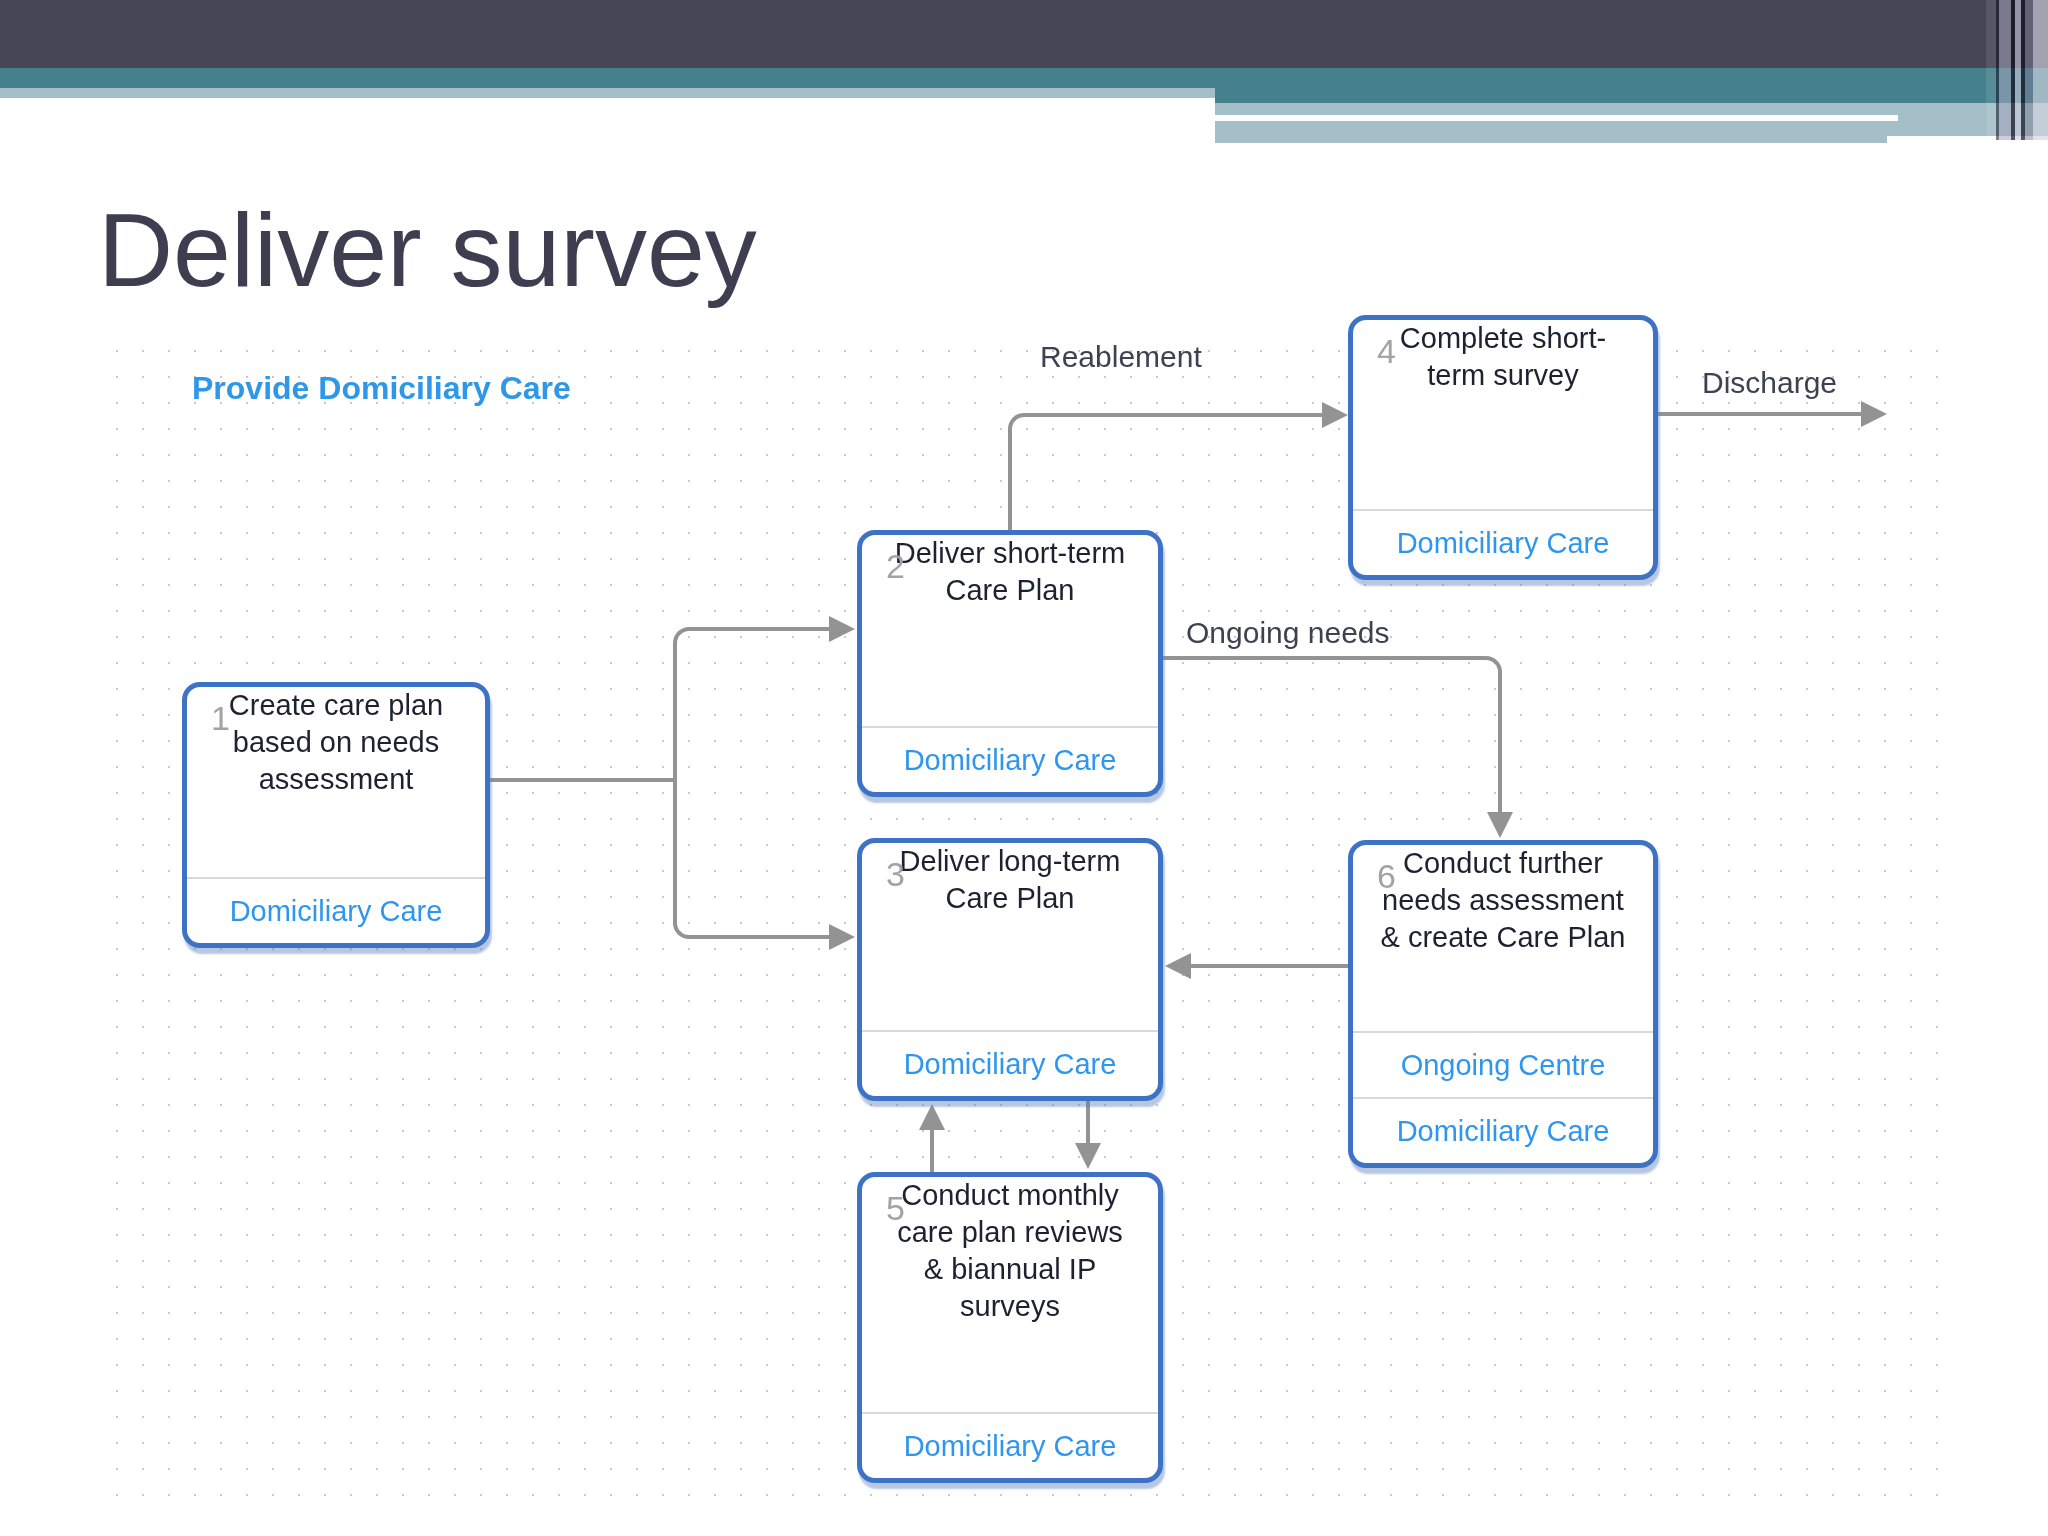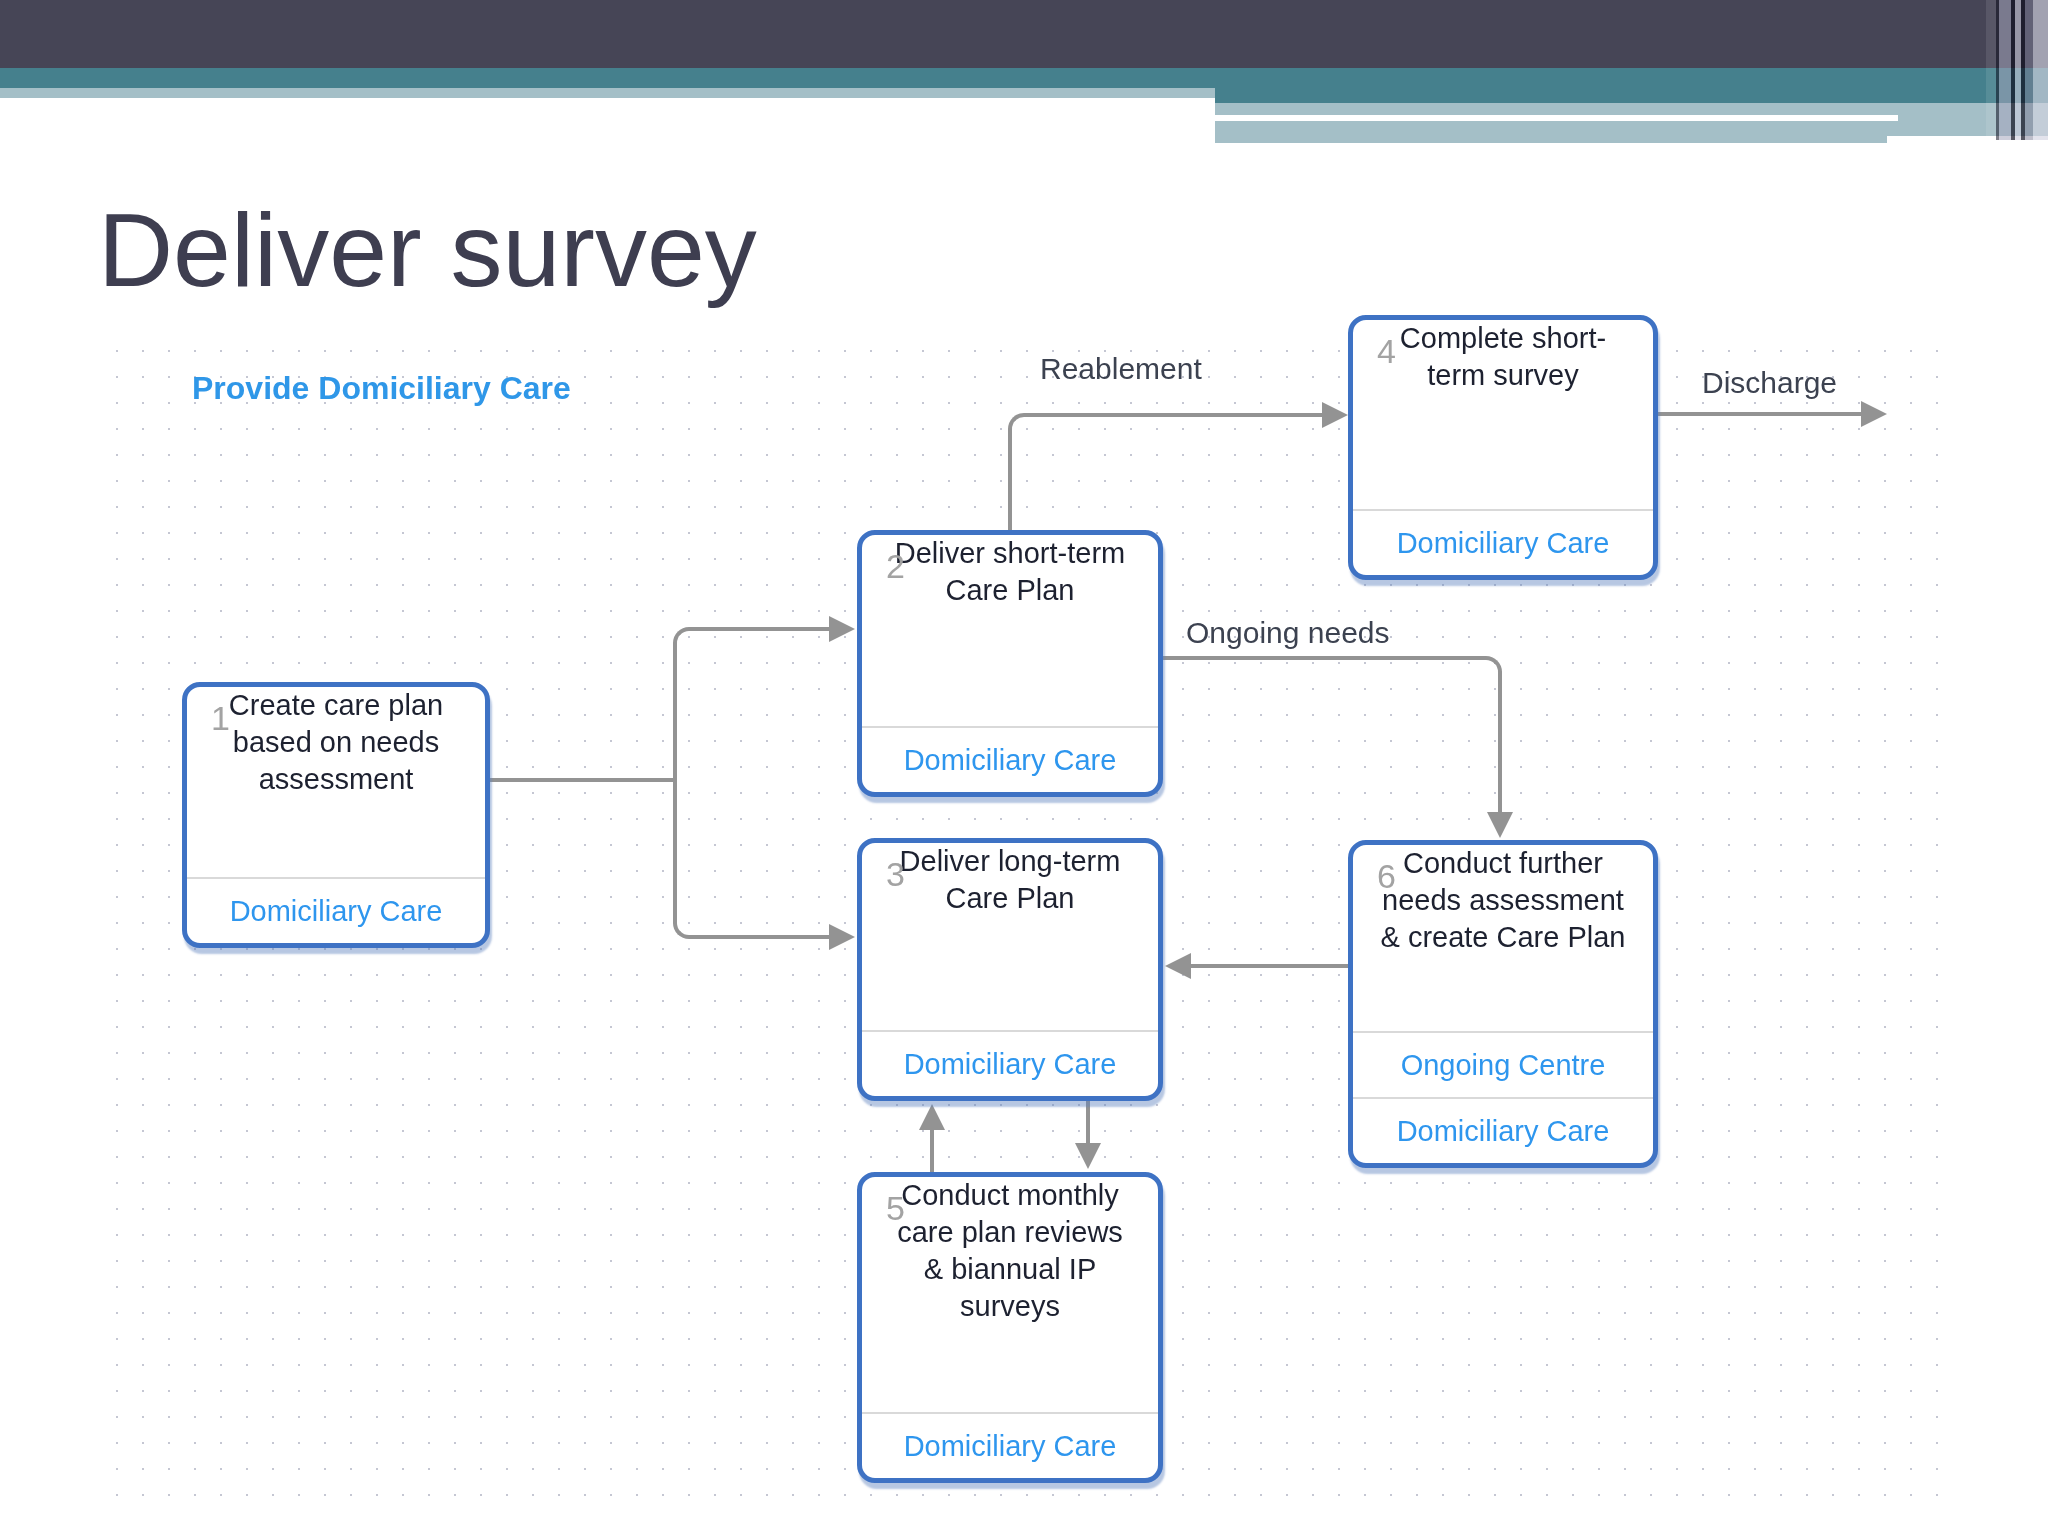--- a/index.html
+++ b/index.html
@@ -99,21 +99,21 @@
 <div class="seg" style="left:490px;top:778px;width:187px;height:4px;"></div>
 
 <div class="elbow" style="left:673px;top:627px;width:158px;height:155px;border-left-width:4px;border-top-width:4px;border-top-left-radius:16px;"></div>
 <div class="head right" style="left:829px;top:616px;"></div>
 
 <div class="elbow" style="left:673px;top:780px;width:158px;height:159px;border-left-width:4px;border-bottom-width:4px;border-bottom-left-radius:16px;"></div>
 <div class="head right" style="left:829px;top:924px;"></div>
 
 <div class="elbow" style="left:1008px;top:413px;width:314px;height:119px;border-left-width:4px;border-top-width:4px;border-top-left-radius:16px;"></div>
 <div class="head right" style="left:1322px;top:402px;"></div>
-<div class="edge-label" style="left:1040px;top:352px;">Reablement</div>
+<div class="edge-label" style="left:1040px;top:340px;">Reablement</div>
 
 <div class="seg" style="left:1658px;top:412px;width:203px;height:4px;"></div>
 <div class="head right" style="left:1861px;top:401px;"></div>
 <div class="edge-label" style="left:1702px;top:366px;text-align:center;">Discharge</div>
 
 <div class="elbow" style="left:1163px;top:656px;width:339px;height:156px;border-top-width:4px;border-right-width:4px;border-top-right-radius:16px;"></div>
 <div class="head down" style="left:1487px;top:812px;"></div>
 <div class="edge-label" style="left:1186px;top:616px;">Ongoing needs</div>
 
 <div class="seg" style="left:1189px;top:964px;width:159px;height:4px;"></div>

